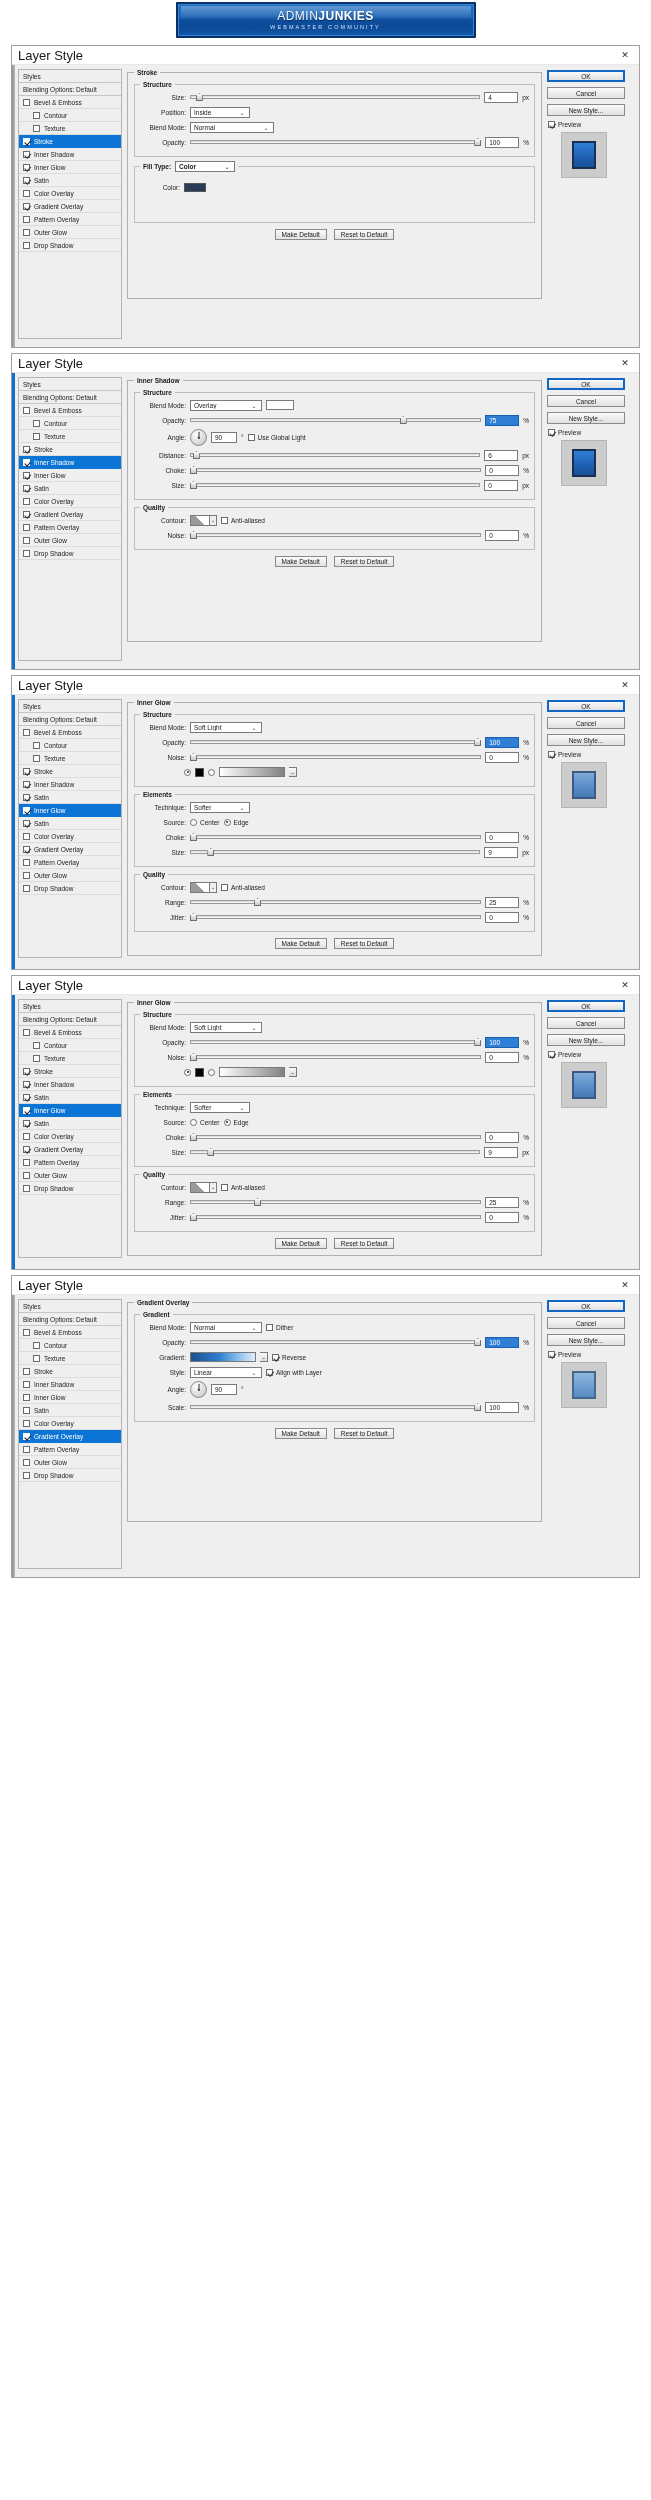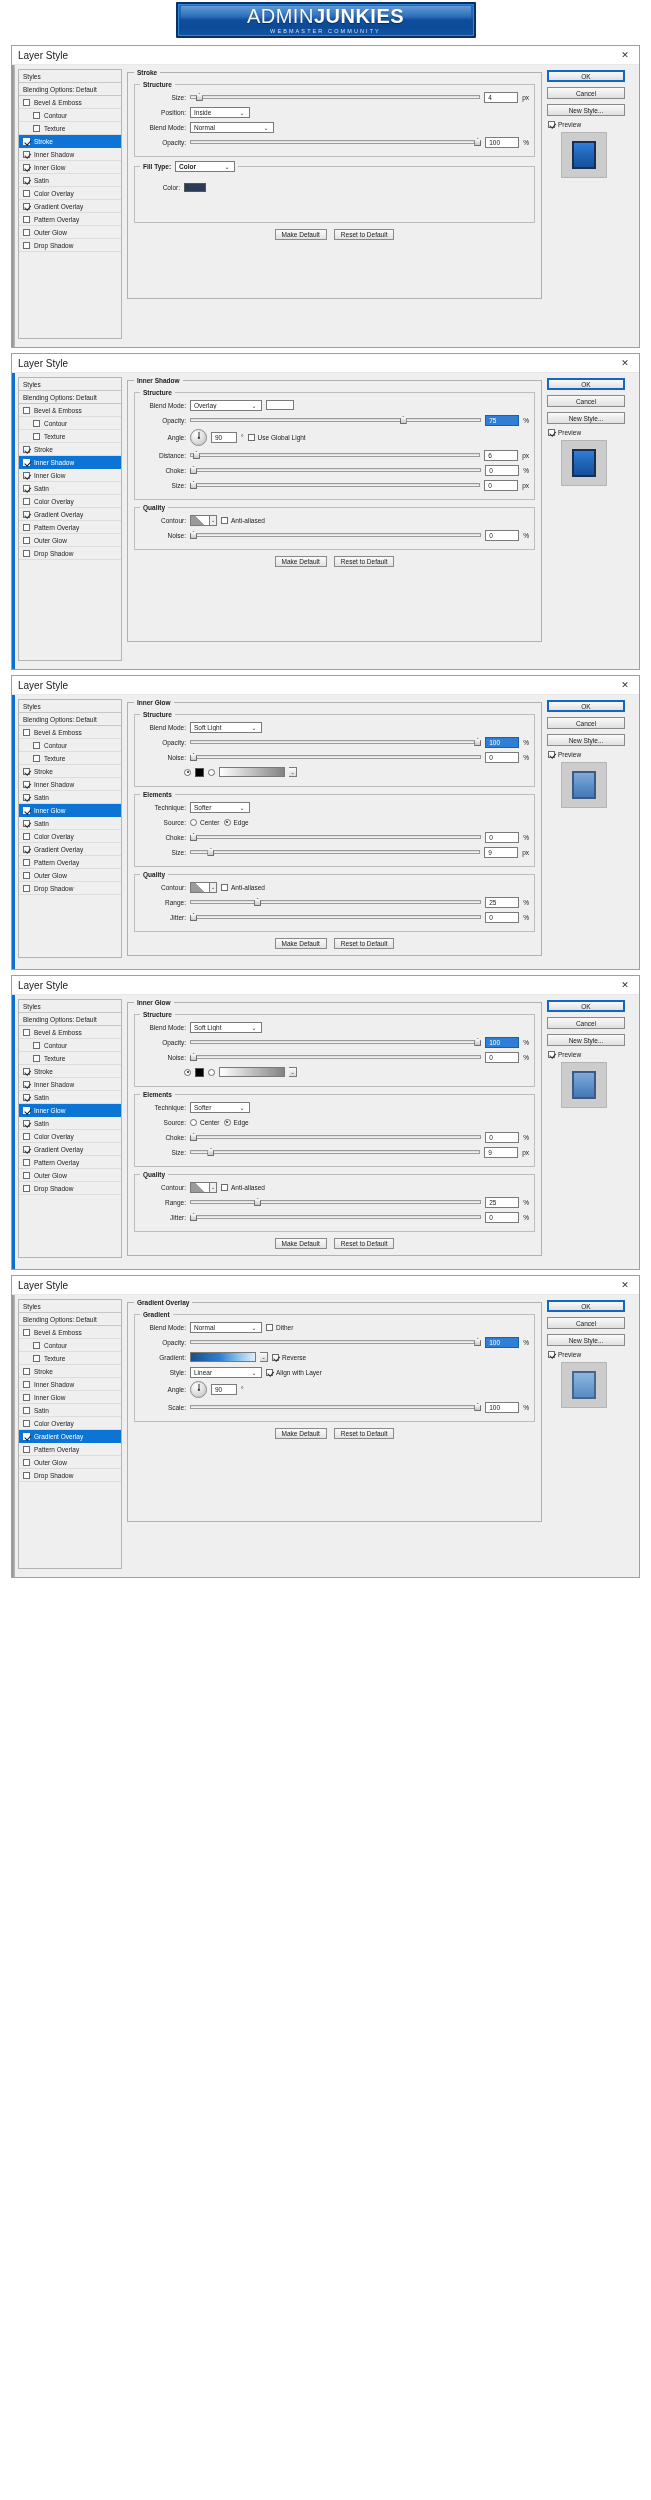--- a/index.html
+++ b/index.html
@@ -36,21 +36,21 @@
     box-shadow: inset 0 0 0 1px #2f85d8;
   }
   .banner::before {
     content:"";
     position:absolute; left:3px; right:3px; top:2px; height:14px;
     background: linear-gradient(180deg, rgba(255,255,255,.30), rgba(255,255,255,0));
     pointer-events:none;
   }
   .banner-title {
     font-family: "Liberation Sans", sans-serif;
-    font-size: 20px;
+    font-size: 12px;
     letter-spacing: .5px;
     color: #ffffff;
     line-height: 1;
     text-shadow: 0 1px 1px rgba(0,0,0,.45);
     position: relative;
   }
   .banner-title .thin { font-weight: 300; opacity:.95; }
   .banner-title .bold { font-weight: 700; }
   .banner-sub {
     margin-top: 3px;
@@ -72,21 +72,21 @@
   }
   .dlg-titlebar {
     height: 19px;
     background: #ffffff;
     display: flex;
     align-items: center;
     padding: 0 6px;
     border-bottom: 1px solid #e8e8e8;
   }
   .dlg-title {
-    font-size: 10px;
+    font-size: 13px;
     color: #1a1a1a;
     flex: 1;
   }
   .dlg-close {
     width: 16px; height: 14px;
     display:flex; align-items:center; justify-content:center;
     font-size: 9px; color:#333; cursor:pointer;
     font-family: "DejaVu Sans", sans-serif;
   }
   .dlg-body {

